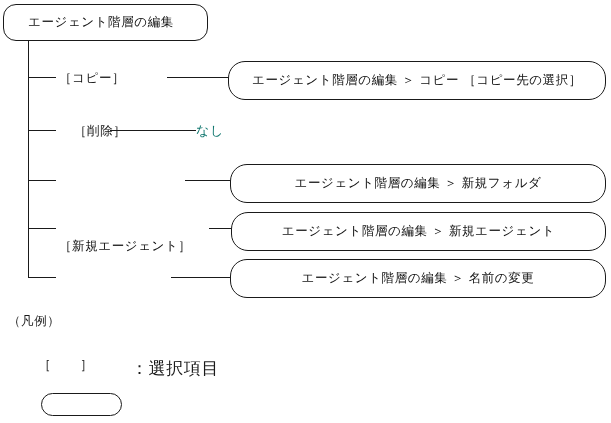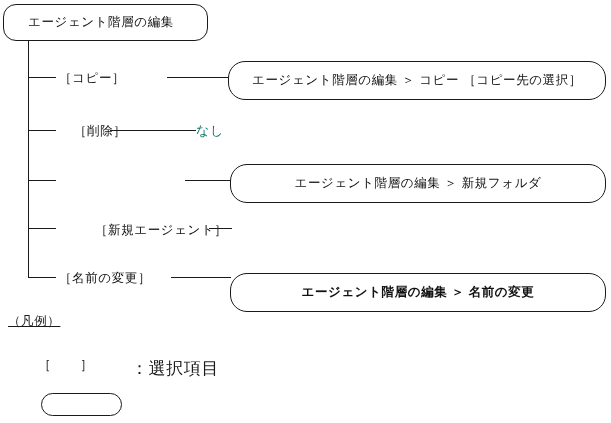--- a/index.html
+++ b/index.html
@@ -71,21 +71,20 @@
   }
 
   
   .legend-title {
     position: absolute;
     left: 8px;
     top: 313px;
     font-size: 12.5px;
     letter-spacing: 0.6px;
     white-space: nowrap;
-    text-decoration: underline;
   }
   .legend-bracket-open {
     position: absolute;
     left: 38px;
     top: 356px;
     font-size: 13px;
   }
   .legend-bracket-close {
     position: absolute;
     left: 80px;
@@ -142,27 +141,29 @@
   <div class="hline" style="left:110px; top:130px; width:86px;"></div>
   <div class="plain-text" style="left:196px; top:131px;">なし</div>
 
   <div class="hline" style="left:28px; top:180px; width:28px;"></div>
   <div class="hline" style="left:185px; top:180px; width:46px;"></div>
   <div class="node screen" style="left:230px; top:164px; width:376px;">
     <span>エージェント階層の編集 ＞ 新規フォルダ</span>
   </div>
 
   <div class="hline" style="left:28px; top:228px; width:28px;"></div>
-  <div class="branch-label" style="left:59px; top:230px;margin-left:36px;">［新規エージェント］</div>
+  <div class="branch-label" style="left:59px; top:246px;">［新規エージェント］</div>
   <div class="hline" style="left:209px; top:228px; width:23px;"></div>
+  <div class="node screen" style="left:231px; top:212px; width:375px;">
+    <span>エージェント階層の編集 ＞ 新規エージェント</span>
+  </div>
 
   <div class="hline" style="left:28px; top:277px; width:28px;"></div>
-  <div class="branch-label" style="left:59px; top:278px;">［名前の変更］</div>
   <div class="hline" style="left:171px; top:277px; width:60px;"></div>
-  <div class="node screen" style="left:230px; top:273px; width:376px;font-weight:bold;">
+  <div class="node screen" style="left:230px; top:259px; width:376px;">
     <span>エージェント階層の編集 ＞ 名前の変更</span>
   </div>
 
   <div class="legend-title">（凡例）</div>
 
   <div class="legend-bracket-open">［</div>
   <div class="legend-bracket-close">］</div>
   <div class="legend-desc-1">：選択項目</div>
 
   <div class="legend-pill"></div>

